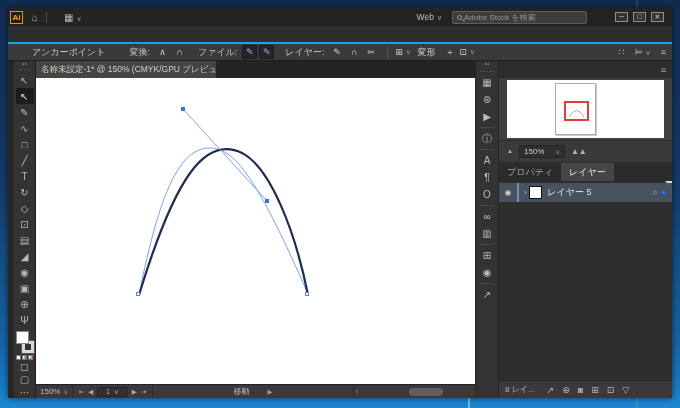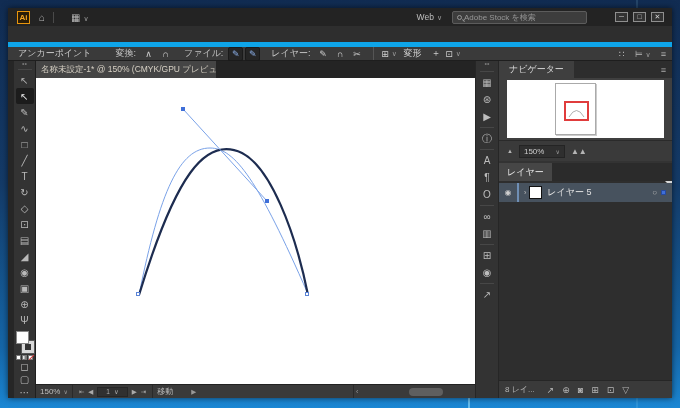--- a/index.html
+++ b/index.html
@@ -10,21 +10,21 @@
     background:linear-gradient(180deg,#112c52 0%,#143b68 45%,#1566a8 85%,#1b87d4 100%); }
   .beam-v { position:absolute; width:2px; background:rgba(160,230,255,.55); }
 
   
   #win { position:absolute; left:8px; top:8px; width:664px; height:390px;
     background:#2e2e2e; box-shadow:0 0 6px rgba(0,0,0,.6); }
 
   
   .titlebar { position:absolute; left:0; top:0; width:100%; height:18px; background:#232323;
     display:flex; align-items:center; color:#c8c8c8; font-size:9px; }
-  .ai-logo { width:13px; height:13px; margin-left:9px; background:#2b1d07; border:1px solid #e8950c;
+  .ai-logo { width:13px; height:13px; margin-left:2px; background:#2b1d07; border:1px solid #e8950c;
     color:#f5a623; font-size:8px; font-weight:bold; display:flex; align-items:center; justify-content:center; }
   .tb-ico { color:#b8b8b8; font-size:10px; margin-left:9px; }
   .tb-sep { width:1px; height:11px; background:#4a4a4a; margin:0 8px; }
   .tb-right { margin-left:auto; display:flex; align-items:center; }
   .web-dd { color:#c0c0c0; font-size:8.5px; margin-right:10px; }
   .dd-car { font-size:7px; color:#9a9a9a; margin-left:3px; }
   .searchbox { width:135px; height:13px; background:#3d3d3d; border:1px solid #5c5c5c; border-radius:2px;
     display:flex; align-items:center; color:#979797; font-size:8px; padding:0 4px; margin-right:28px; }
   .mag { width:5px; height:5px; border:1px solid #979797; border-radius:50%; position:relative; margin-right:2px; flex:none; }
   .mag::after { content:""; position:absolute; left:4px; top:4px; width:3px; height:1px; background:#979797; transform:rotate(45deg); }
@@ -32,22 +32,22 @@
   .winbtn { width:13px; height:10px; border:1px solid #8f8f8f; color:#cfcfcf; font-size:7px; line-height:8px;
     text-align:center; background:#333; }
 
   
   .menubar { position:absolute; left:0; top:18px; width:100%; height:16px; background:#262626;
     display:flex; align-items:center; color:#d2d2d2; font-size:9.5px; }
   .menu-item { padding:0 8px; white-space:nowrap; }
 
   
   .controlbar { position:absolute; left:0; top:34px; width:100%; height:19px; background:#3a3a3a;
-    border-top:5px solid #0ea5e9; border-bottom:1px solid #1e1e1e;
-    display:flex; align-items:center; color:#cfcfcf; font-size:9px; }
+    border-top:2px solid #0ea5e9; border-bottom:1px solid #1e1e1e;
+    display:flex; align-items:center; color:#cfcfcf; font-size:9px;padding-left:14px; }
   .cb-title { margin-left:10px; margin-right:14px; white-space:nowrap; }
   .cb-label { margin:0 4px 0 10px; color:#c4c4c4; white-space:nowrap; }
   .cb-ico { width:15px; height:14px; margin:0 1px; display:flex; align-items:center; justify-content:center;
     font-size:9px; color:#cfcfcf; border-radius:2px; }
   .cb-ico.pressed { background:#252525; border:1px solid #1a1a1a; color:#8fb4ef; }
   .cb-sep { width:1px; height:13px; background:#555; margin:0 7px; }
   .cb-btn { padding:1px 6px; white-space:nowrap; }
   .cb-right { margin-left:auto; display:flex; align-items:center; margin-right:6px; gap:10px; color:#b8b8b8; }
 
   
@@ -83,21 +83,21 @@
   .vs-arrow { color:#888; font-size:5px; height:8px; line-height:9px; }
   .vs-thumb { position:absolute; left:1px; top:143px; width:6px; height:38px; background:#5a5a5a; border-radius:3px; }
 
   
   .statusbar { position:absolute; left:0; top:323px; width:467px; height:14px; background:#3a3a3a;
     border-top:1px solid #222; display:flex; align-items:center; color:#bdbdbd; font-size:8px; }
   .sb-seg { display:flex; align-items:center; height:100%; border-right:1px solid #2a2a2a; padding:0 4px; white-space:nowrap; }
   .sb-car { font-size:6px; color:#999; margin-left:3px; }
   .sb-nav span { margin:0 2px; font-size:6.5px; color:#aaa; }
   .sb-abnum { background:#303030; border:1px solid #262626; padding:0 6px; font-size:8px; }
-  .sb-tool { flex:1; border-right:none; }
+  .sb-tool { flex:1; justify-content:center; border-right:none; }
   .hscroll { position:relative; width:150px; height:100%; border-left:1px solid #2a2a2a; color:#999; font-size:7px;
     display:flex; align-items:center; }
   .hs-thumb { position:absolute; left:55px; top:3px; width:34px; height:8px; background:#5f5f5f; border-radius:4px; }
 
   
   .dock { position:absolute; left:467px; top:0; width:197px; height:337px; background:#333; display:flex; }
   .dockstrip { width:24px; height:100%; border-right:1px solid #262626; border-left:1px solid #262626;
     display:flex; flex-direction:column; align-items:center; background:#333; }
   .ds-ico { width:20px; height:17px; display:flex; align-items:center; justify-content:center; color:#bdbdbd; font-size:10px; flex:none; }
   .panels { width:173px; height:100%; display:flex; flex-direction:column; }
@@ -300,21 +300,20 @@
           <span class="tb-div"></span>
           <span class="ds-ico">⊞</span>
           <span class="ds-ico">◉</span>
           <span class="tb-div"></span>
           <span class="ds-ico">↗</span>
         </div>
 
         <div class="panels">
 
           <div class="nav-tabbar">
-            <span class="nav-tab">ナビゲーター</span>
             <span class="pnl-menu">≡</span>
           </div>
           <div class="nav-preview">
             <div class="nav-white">
               <div class="nav-page">
                 <div class="nav-view">
                   <svg width="21" height="16" viewBox="0 0 21 16">
                     <path d="M3,14 Q10.5,1 18,14" fill="none" stroke="#9a9a9a" stroke-width="0.8"></path>
                   </svg>
                 </div>
@@ -324,20 +323,21 @@
           <div class="nav-zoombar">
             <span style="font-size:6px">▲</span>
             <span class="nz-field">
                 <span>150%</span>
                 <span class="sb-car">∨</span>
               </span>
             <span style="font-size:8px">▲▲</span>
           </div>
 
           <div class="panel-tabs">
+            <span class="p-tab">プロパティ</span>
             <span class="p-tab active">レイヤー</span>
 
           </div>
 
           <div class="layers-body">
             <span class="corner-fold"></span>
             <div class="layer-row">
               <span class="lr-eye">◉</span>
               <span class="lr-bar"></span>
               <span class="lr-exp">›</span>

